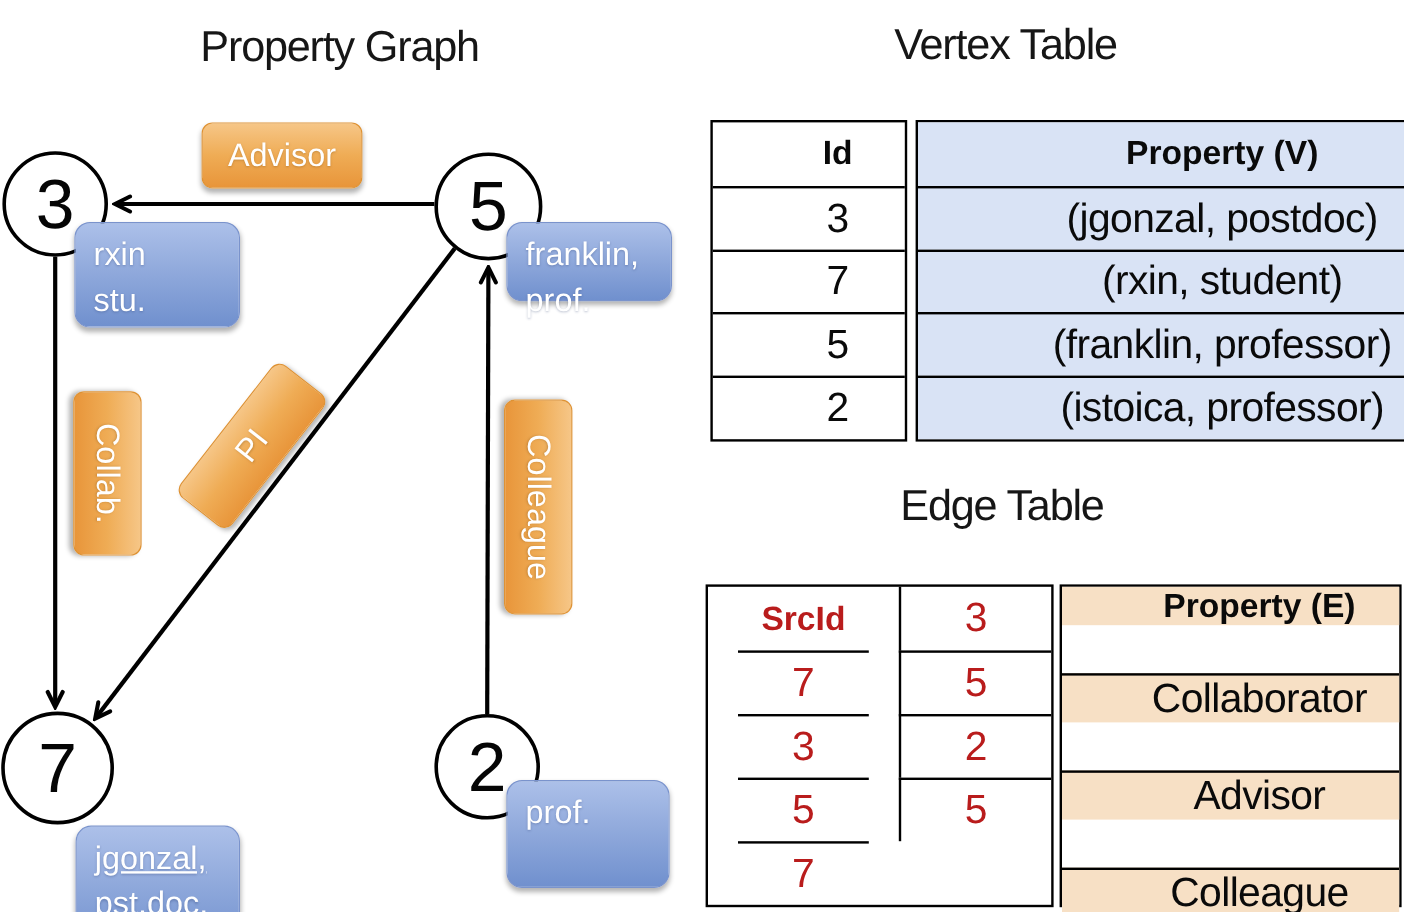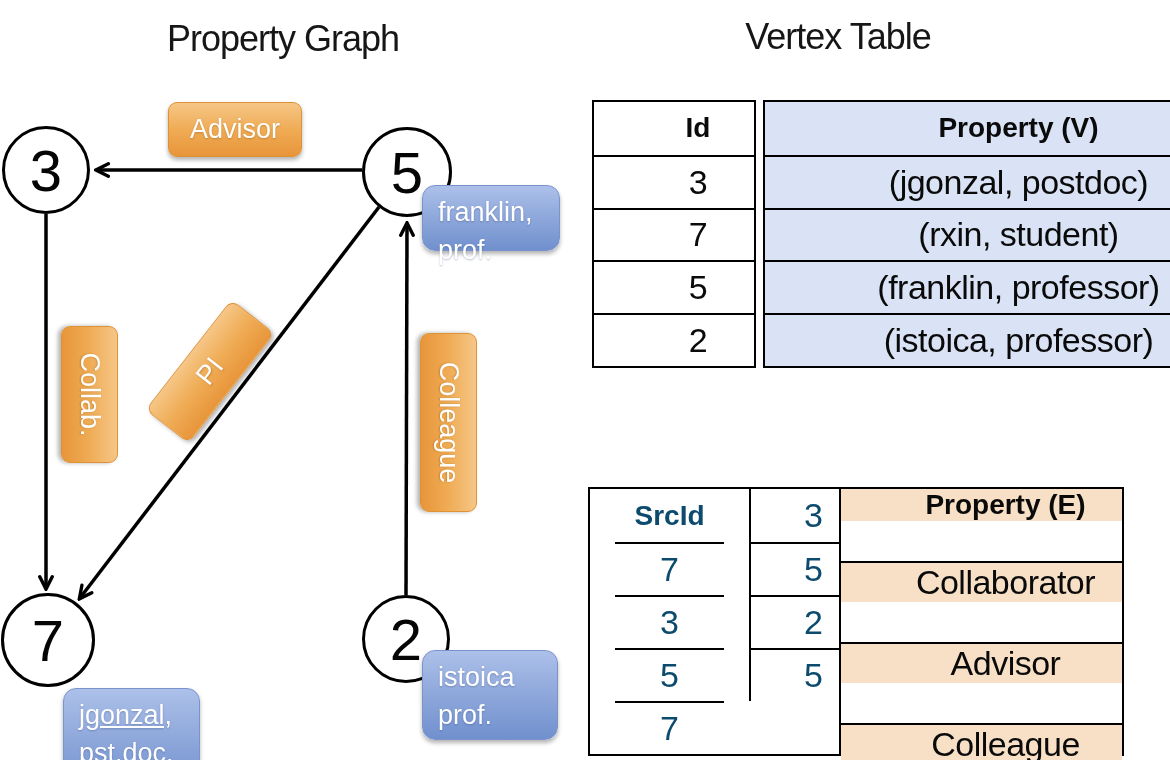--- a/index.html
+++ b/index.html
@@ -52,35 +52,36 @@
     border-top:2px solid #000; font-size:34px; letter-spacing:-0.5px;
     color:#0a0a0a; white-space:nowrap;padding-left:48px;
   }
   .tblcol > .cell:first-child { border-top:none; }
   .tbl2 {
     position:absolute; box-sizing:border-box; border:2px solid #000;
     display:grid; grid-template-columns:134px 1fr; grid-auto-rows:1fr; background:#fff;
   }
   .tbl2 > .cell {
     display:flex; align-items:center; justify-content:center;
-    border-top:2px solid #000; font-size:34px; color:#0c4a6e;margin-left:25px;
+    border-top:2px solid #000; font-size:34px; color:#b91c1c;margin-left:25px;
   }
   .tbl2 > .cell:nth-child(-n+2) { border-top:none; }
   .tbl2 > .cell:nth-child(even) { border-left:2px solid #000; }
   .hdr { font-weight:bold; font-size:28px !important; letter-spacing:0 !important; }
   .bluefill { background:#D9E3F5 !important; }
   .tanfill  { background:#F7E0C5 !important; }
 </style>
 </head>
 <body>
 
 <div class="canvas">
 
   <div class="title" style="left:13px; top:18px; width:540px;">Property Graph</div>
   <div class="title" style="left:598px; top:16px; width:480px;">Vertex Table</div>
+  <div class="title" style="left:590px; top:400px; width:490px;">Edge Table</div>
 
   <svg class="edges-svg" width="580" height="760" viewBox="0 0 580 760">
     <defs>
       <marker id="ah" viewBox="0 0 15 15" refX="12" refY="7.5" markerWidth="17" markerHeight="17" markerUnits="userSpaceOnUse" orient="auto">
         <path d="M2,2 L13,7.5 L2,13" fill="none" stroke="#000" stroke-width="3" stroke-linecap="round"></path>
       </marker>
     </defs>
     <line class="edge-line" x1="362" y1="170" x2="97" y2="170" marker-end="url(#ah)"></line>
     <line class="edge-line" x1="46" y1="214" x2="46" y2="588" marker-end="url(#ah)"></line>
     <line class="edge-line" x1="379" y1="207" x2="80" y2="598" marker-end="url(#ah)"></line>
@@ -106,30 +107,33 @@
   <div class="elabel rot90" style="left:21px; top:366px; width:137px; height:57px;">
     <span>Collab.</span>
   </div>
   <div class="elabel rot-pi" style="left:140px; top:344px; width:140px; height:55px;">
     <span>PI</span>
   </div>
   <div class="elabel rot90" style="left:359px; top:394px; width:179px; height:57px;">
     <span>Colleague</span>
   </div>
 
+  <div class="vprop" style="left:62px; top:185px; width:138px; height:88px;">
+    <div>rxin</div>
+    <div>stu.</div>
+  </div>
   <div class="vprop" style="left:422px; top:185px; width:138px; height:66px;">
     <div>franklin,</div>
     <div>prof.</div>
   </div>
   <div class="vprop" style="left:63px; top:688px; width:137px; height:104px;text-decoration:underline;">
     <div>jgonzal,</div>
     <div>pst.doc.</div>
   </div>
   <div class="vprop" style="left:422px; top:650px; width:136px; height:90px;">
-    <div>istoica</div>
     <div>prof.</div>
   </div>
 
   <div class="tblcol" style="left:592px; top:100px; width:164px; height:268px;">
     <div class="cell hdr">Id</div>
     <div class="cell">3</div>
     <div class="cell">7</div>
     <div class="cell">5</div>
     <div class="cell">2</div>
   </div>
@@ -147,21 +151,21 @@
     <div class="cell">3</div>
     <div class="cell">7</div>
     <div class="cell">5</div>
     <div class="cell">3</div>
     <div class="cell">2</div>
     <div class="cell">5</div>
     <div class="cell">5</div>
     <div class="cell">7</div>
   </div>
 
-  <div class="tblcol" style="left:839px; top:487px; width:285px; height:269px;gap:40px;">
+  <div class="tblcol" style="left:883px; top:487px; width:285px; height:269px;gap:40px;">
     <div class="cell hdr tanfill">Property (E)</div>
     <div class="cell tanfill">Collaborator</div>
     <div class="cell tanfill">Advisor</div>
     <div class="cell tanfill">Colleague</div>
     <div class="cell tanfill">PI</div>
   </div>
 
 </div>
 
 </body></html>

